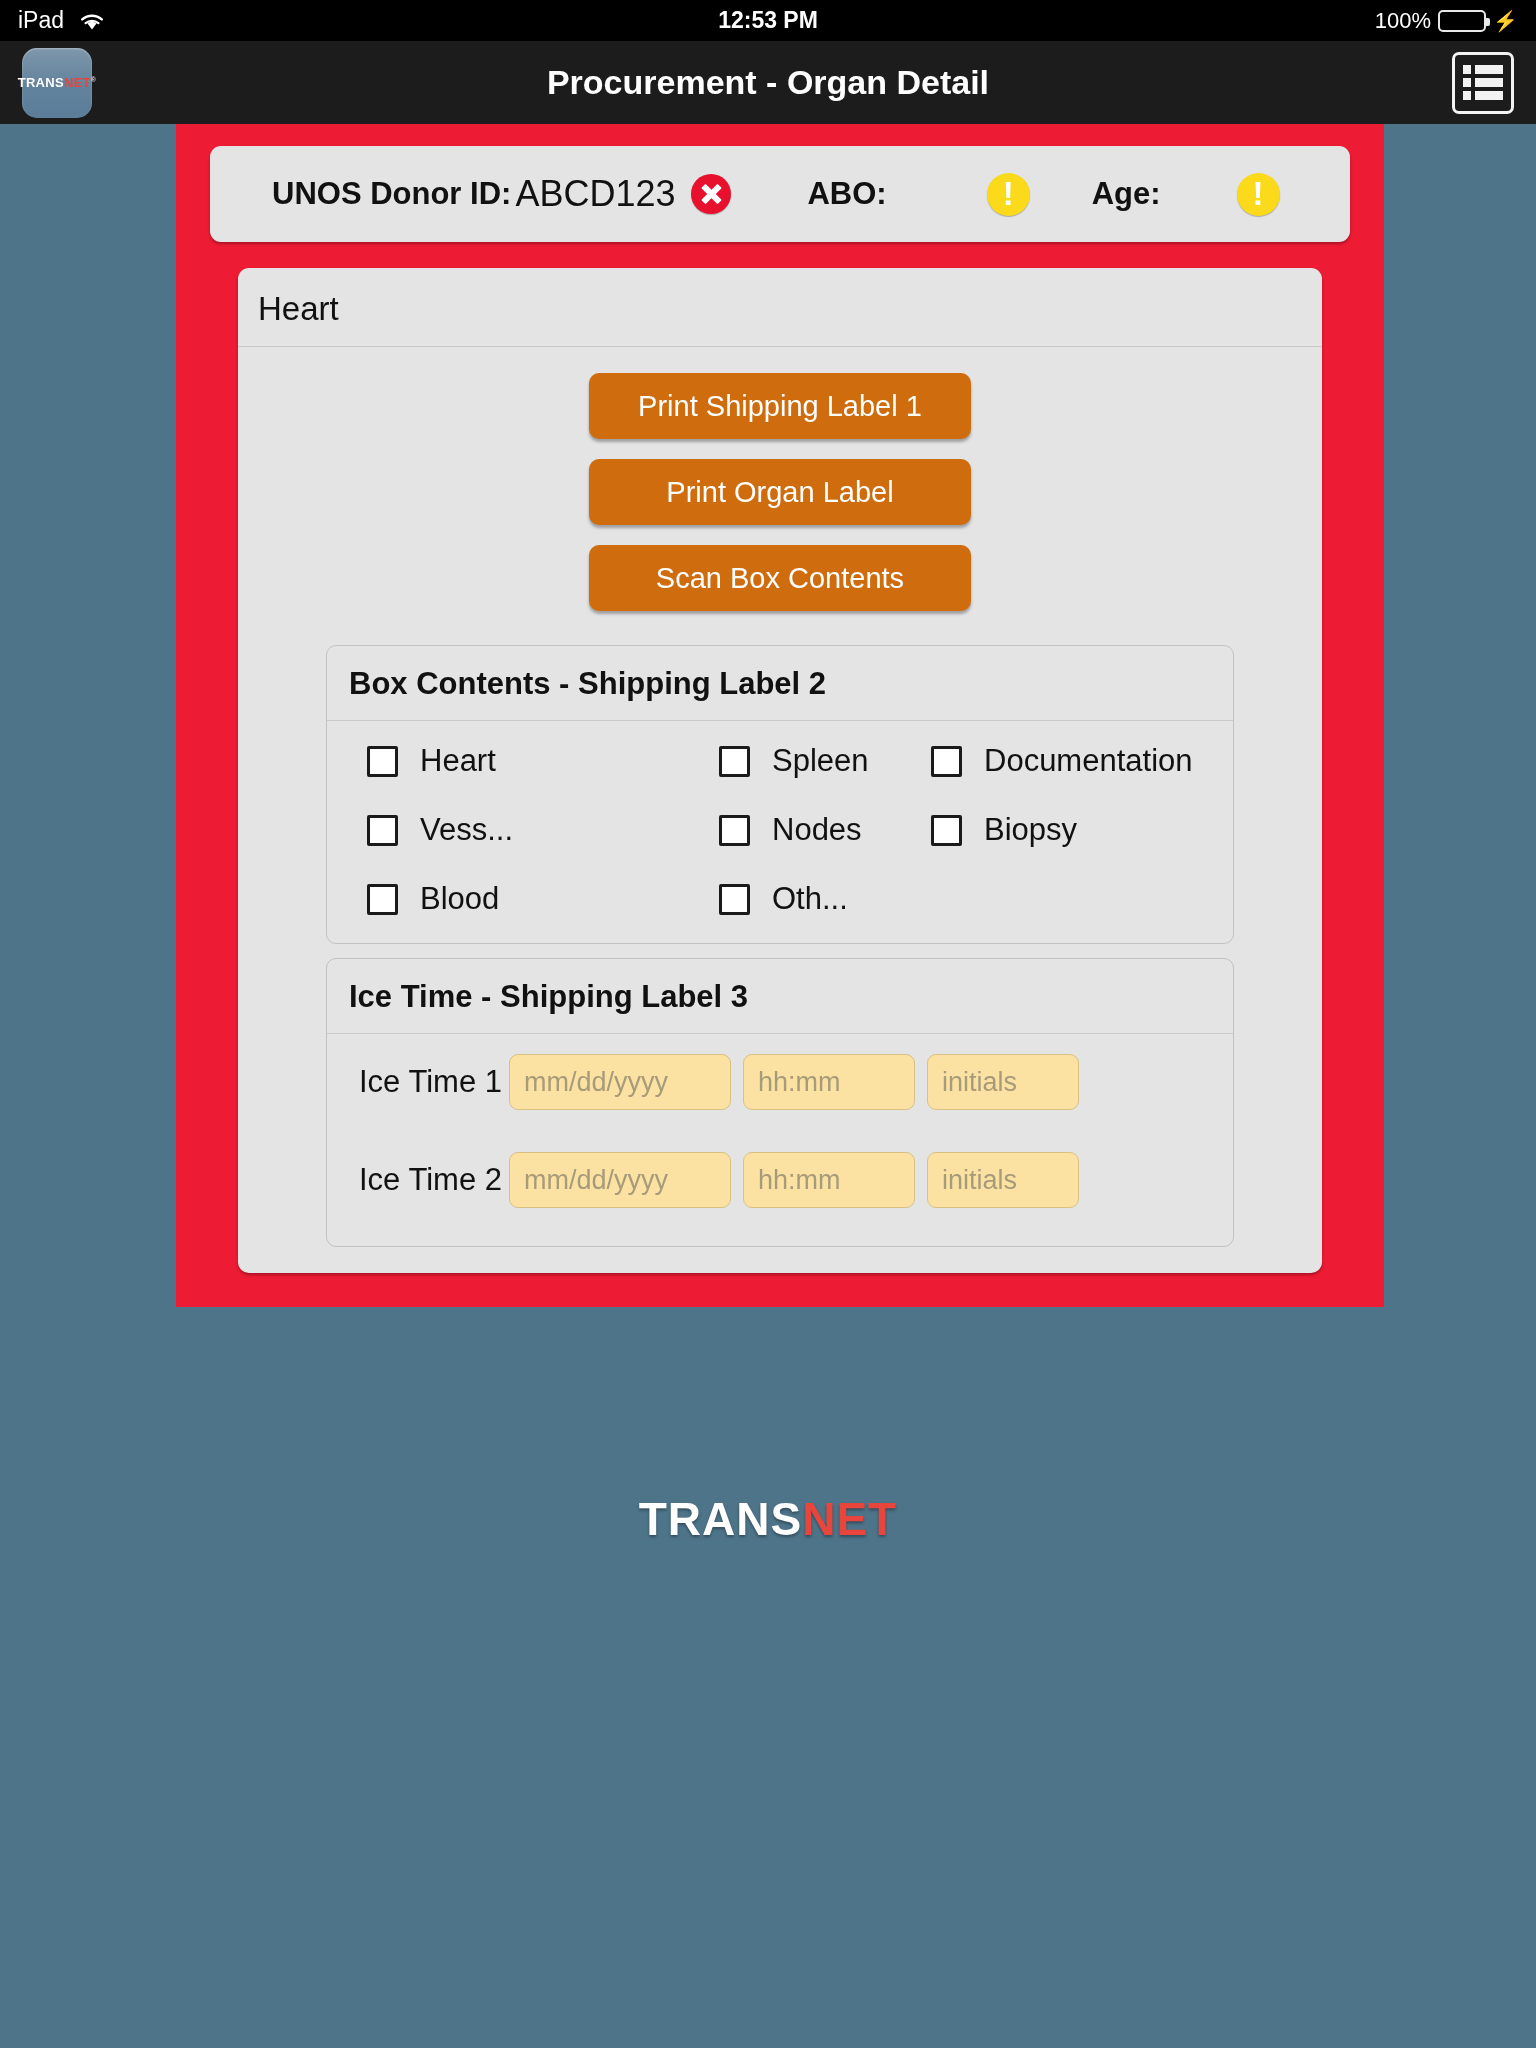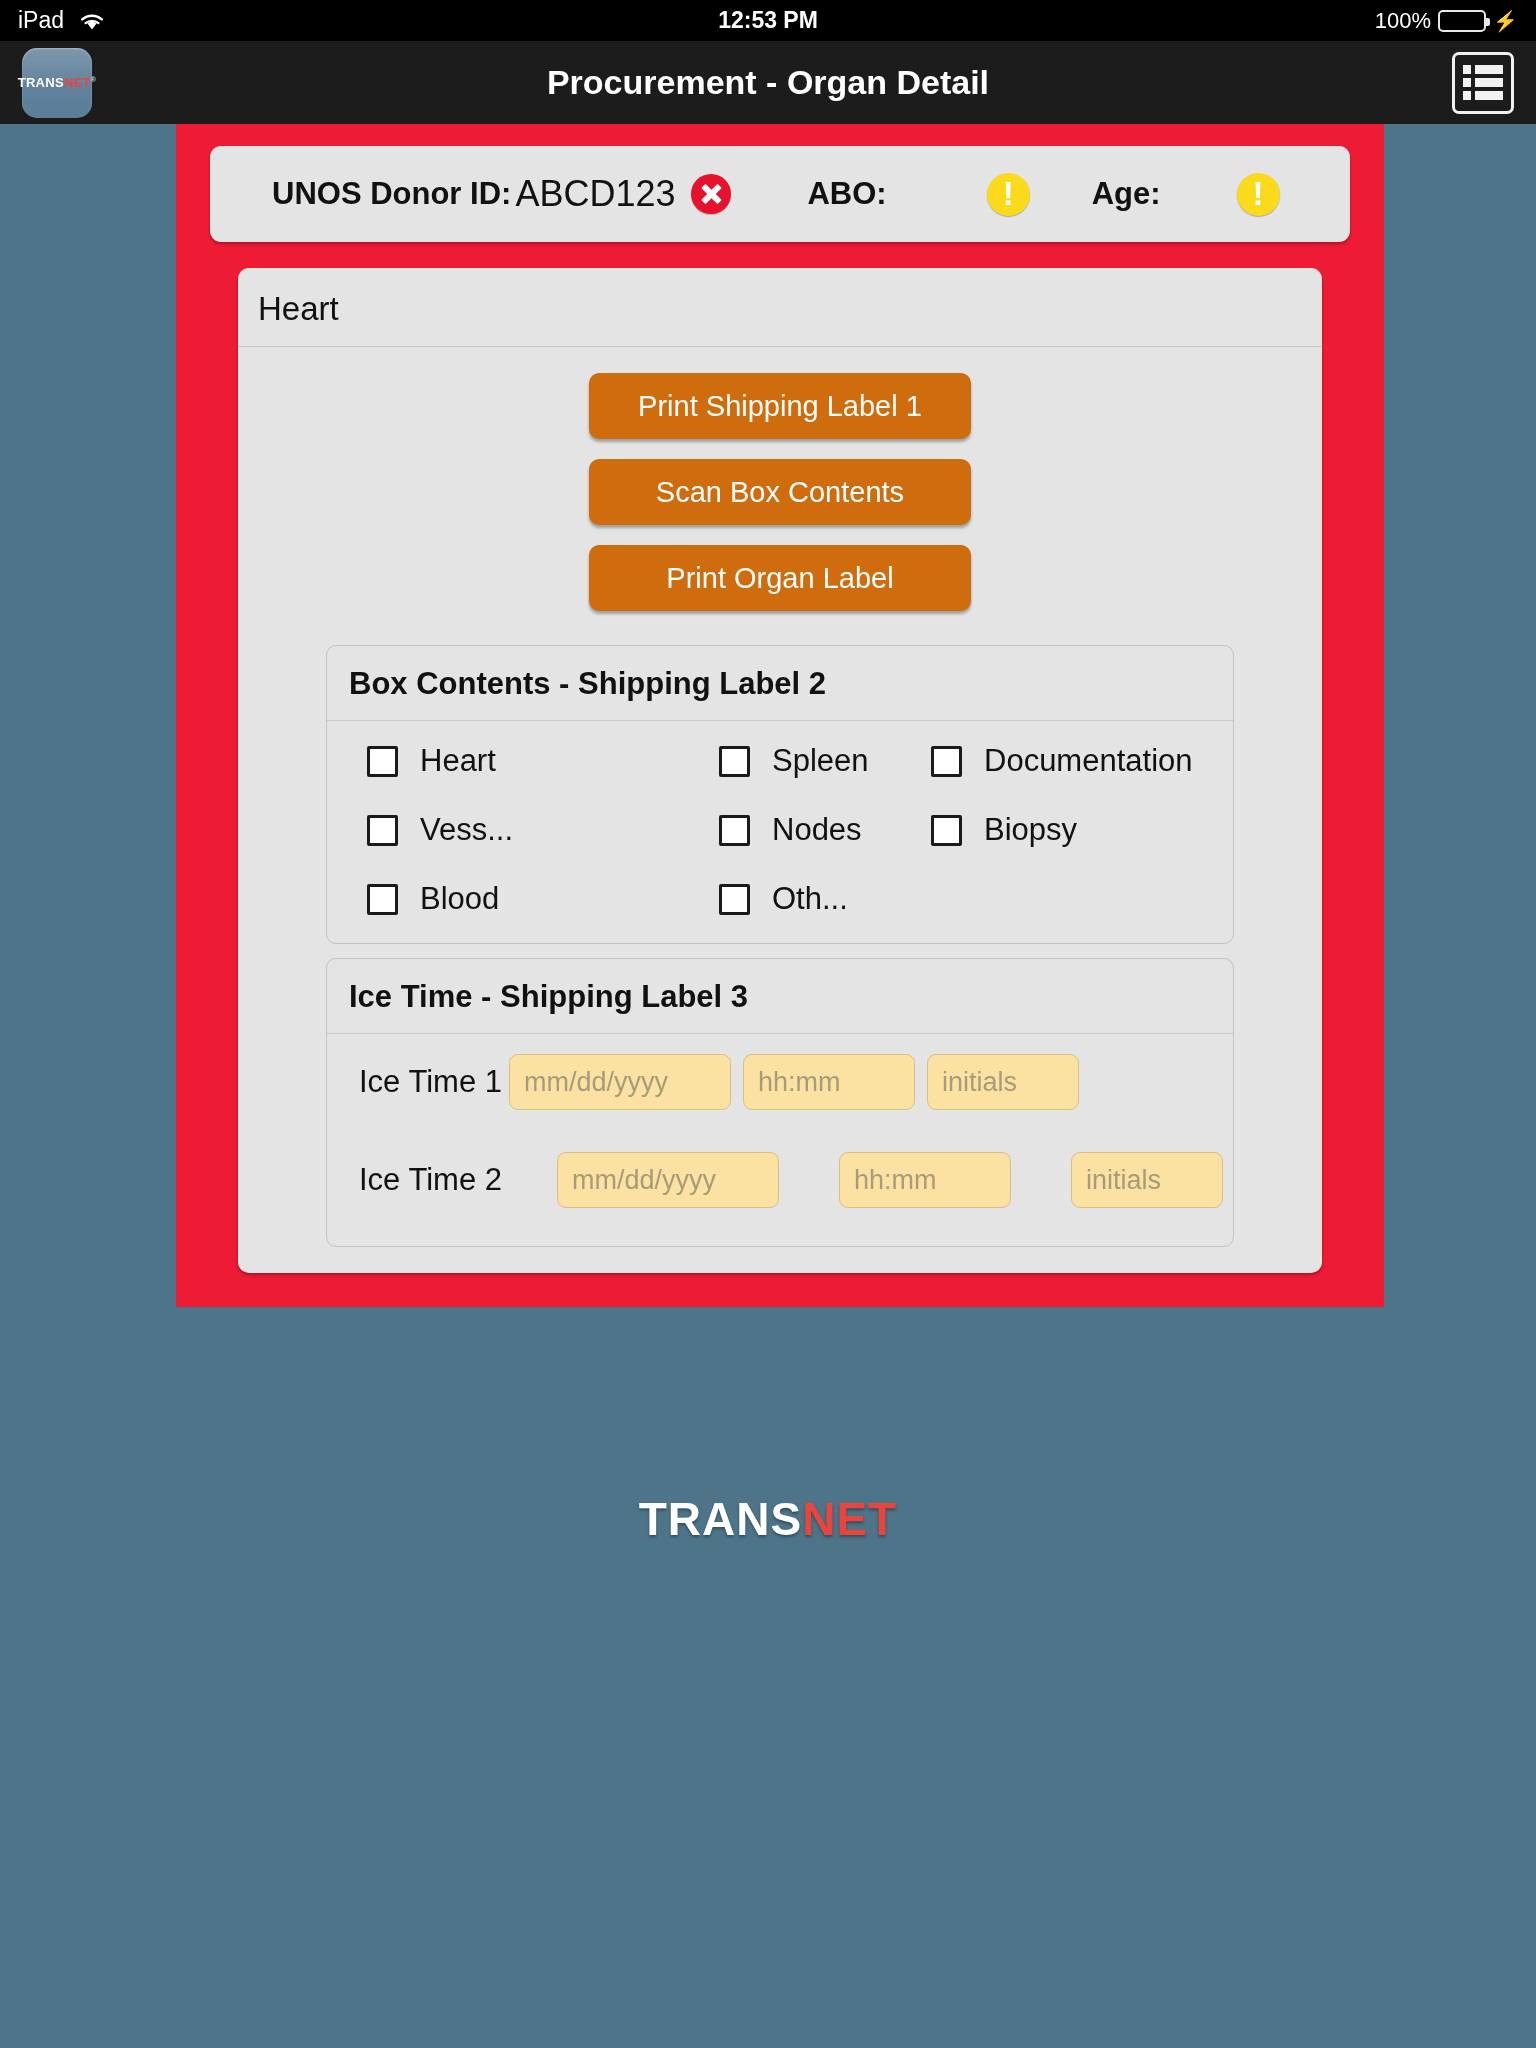--- a/index.html
+++ b/index.html
@@ -202,21 +202,21 @@
   .cb-box {
     width: 31px; height: 31px; flex: 0 0 auto;
     background: #fff; border: 3px solid #1a1a1a; border-radius: 2px;
     cursor: pointer;
   }
   .cb-label { font-size: 31px; color: #111; white-space: nowrap; }
 
   
   .ice-body { padding: 20px 22px 30px 22px; }
   .ice-row { display: flex; align-items: center; margin-bottom: 42px; }
-  .ice-row:last-child { margin-bottom: 8px; gap: 48px; }
+  .ice-row:last-child { margin-bottom: 8px; }
   .ice-label { font-size: 31px; color: #111; width: 160px; flex: 0 0 auto; padding-left: 10px; }
   .fld {
     background: #fbe2a2;
     border: 1px solid #d9c183;
     border-radius: 9px;
     height: 56px;
     font-size: 27px;
     font-family: "Liberation Sans", sans-serif;
     color: #b91c1c;
     padding: 0 14px;
@@ -311,22 +311,22 @@
           </span>
       </div>
     </div>
 
 
     <div class="card organ-card">
       <div class="organ-head">Heart</div>
       <div class="organ-body">
 
         <button class="btn">Print Shipping Label 1</button>
+        <button class="btn">Print Organ Label</button>
         <button class="btn">Scan Box Contents</button>
-        <button class="btn">Print Organ Label</button>
 
         <div class="sub-card">
           <div class="sub-head">Box Contents - Shipping Label 2</div>
           <div class="sub-body">
             <div class="cb-grid">
               <div class="cb-item">
                 <span class="cb-box"></span>
                 <span class="cb-label">Heart</span>
               </div>
               <div class="cb-item">

